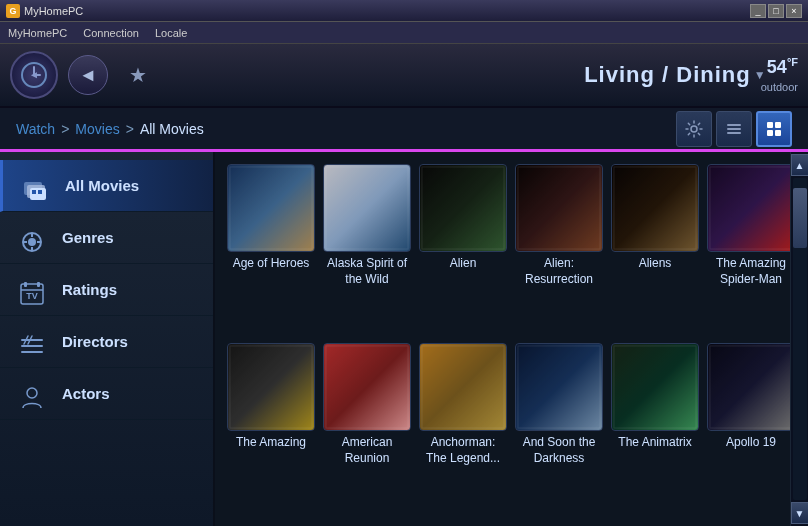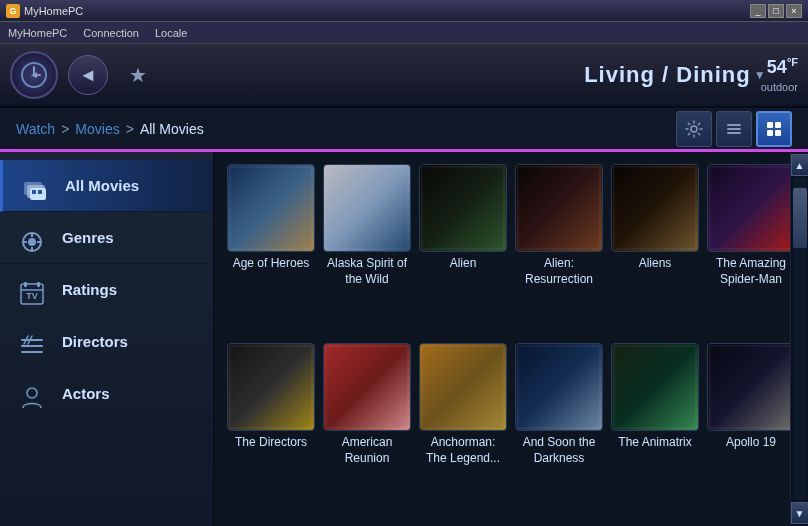--- a/index.html
+++ b/index.html
@@ -521,21 +521,21 @@
           </div>
           <div class="movie-title">The Amazing Spider-Man</div>
         </div>
         <div class="movie-item">
           <div class="movie-poster poster-american">
             <svg viewBox="0 0 88 88" xmlns="http://www.w3.org/2000/svg">
     <rect width="88" height="88" fill="rgba(0,0,0,0.2)"></rect>
     <rect x="2" y="2" width="84" height="84" fill="none" stroke="rgba(255,255,255,0.1)" stroke-width="1"></rect>
   </svg>
           </div>
-          <div class="movie-title">The Directors</div>
+          <div class="movie-title">The Amazing</div>
         </div>
         <div class="movie-item">
           <div class="movie-poster poster-american-reunion">
             <svg viewBox="0 0 88 88" xmlns="http://www.w3.org/2000/svg">
     <rect width="88" height="88" fill="rgba(0,0,0,0.2)"></rect>
     <rect x="2" y="2" width="84" height="84" fill="none" stroke="rgba(255,255,255,0.1)" stroke-width="1"></rect>
   </svg>
           </div>
           <div class="movie-title">American Reunion</div>
         </div>

